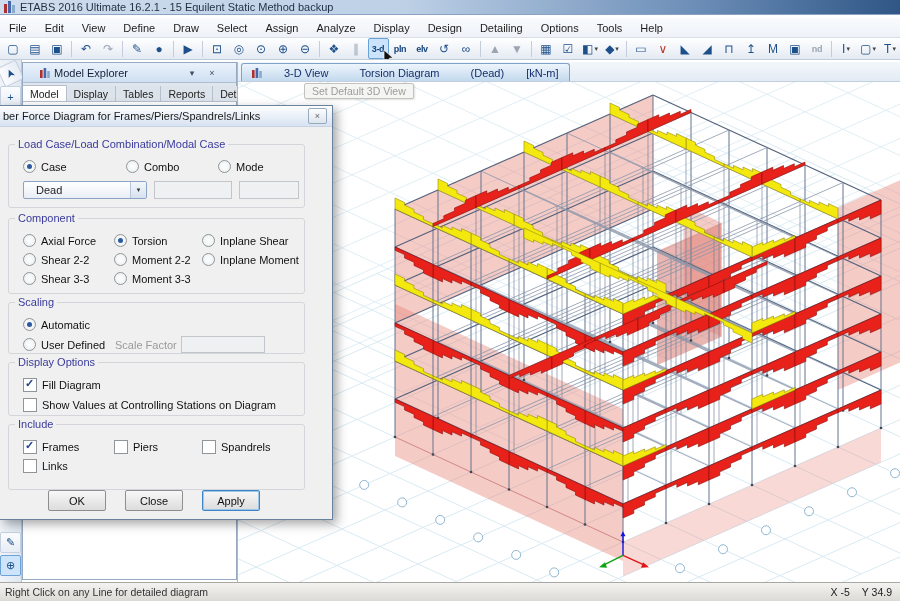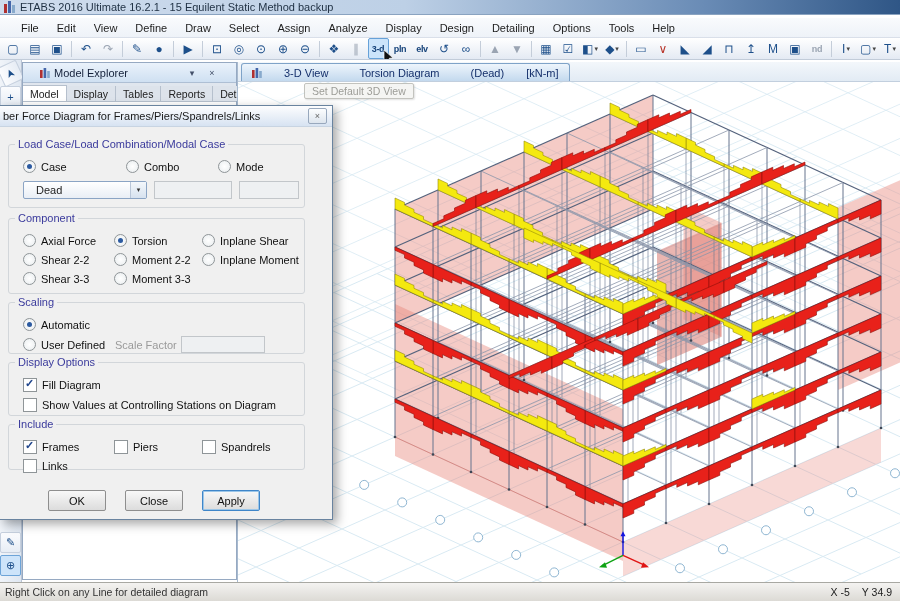--- a/index.html
+++ b/index.html
@@ -6,21 +6,21 @@
   .app{position:relative;width:900px;height:601px;background:#fff;overflow:hidden;
        font-family:"Liberation Sans",sans-serif;font-size:11px;color:#222;cursor:default;}
   
   .titlebar{position:absolute;left:0;top:0;width:900px;height:15px;box-sizing:border-box;
     background:linear-gradient(90deg,#cfdced 0%,#bdd0e6 45%,#6a8cb6 78%,#2f5686 100%);
     border-bottom:1px solid #8aa3c0;display:flex;align-items:center;padding-left:4px;gap:4px;}
   .titlebar .ttext{color:#1e2f42;font-size:11px;}
   
   .menubar{position:absolute;left:0;top:18px;width:900px;height:20px;box-sizing:border-box;
     background:linear-gradient(#f9fbfd,#eef2f8);border-bottom:1px solid #d9dfe9;
-    display:flex;align-items:center;padding-left:12px;}
+    display:flex;align-items:center;padding-left:0;}
   .menu-item{padding:2px 9px;color:#1c1c1c;}
   
   .toolbar{position:absolute;left:0;top:38px;width:900px;height:22px;box-sizing:border-box;
     background:linear-gradient(#ffffff,#e4eaf3);border-bottom:1px solid #c2ccd9;
     display:flex;align-items:center;padding:0 2px;overflow:hidden;}
   .tbtn{width:19px;height:19px;flex:none;display:flex;align-items:center;justify-content:center;
     font-size:12px;color:#1d4f8a;margin:0 .5px;border:1px solid transparent;border-radius:2px;position:relative;}
   .tbtn.txt{font-size:9px;font-weight:bold;color:#16437a;letter-spacing:-.3px;}
   .tbtn.gray{color:#9aa4b2;}
   .tbtn.red{color:#b8352a;}
@@ -63,21 +63,21 @@
   
   .dialog{position:absolute;left:0;top:105px;width:333px;height:415px;background:#f0f0f0;
     border:1px solid #69839f;border-left:none;box-shadow:4px 4px 10px rgba(0,0,0,.35);z-index:50;box-sizing:border-box;}
   .dlg-title{height:20px;background:linear-gradient(#fdfdfe,#d7e3f2);border-bottom:1px solid #c8d4e2;
     display:flex;align-items:center;padding:0 5px 0 3px;color:#1a1a1a;}
   .dlg-close{margin-left:auto;width:17px;height:14px;border:1px solid #98a8bd;border-radius:2px;
     background:linear-gradient(#fcfdfe,#dde5ee);font-size:9px;color:#666;display:flex;align-items:center;justify-content:center;}
   .grp{position:absolute;left:8px;width:297px;border:1px solid #d2d6da;border-radius:3px;box-sizing:border-box;}
   .grp-label{position:absolute;top:-7px;left:6px;background:#f0f0f0;padding:0 3px;color:#3a3a9c;}
   .g1{top:38px;height:64px;} .g2{top:112px;height:76px;} .g3{top:196px;height:52px;}
-  .g4{top:256px;height:54px;} .g5{top:318px;height:46px;}
+  .g4{top:256px;height:54px;} .g5{top:318px;height:66px;}
   .opt{display:flex;align-items:center;height:19px;color:#111;white-space:nowrap;}
   .radio{width:11px;height:11px;border-radius:50%;border:1px solid #8f9598;flex:none;
     background:radial-gradient(#ffffff,#e8ecee);position:relative;margin-right:5px;}
   .radio.on::after{content:"";position:absolute;left:3px;top:3px;width:5px;height:5px;border-radius:50%;background:#2c5aa0;}
   .check{width:12px;height:12px;border:1px solid #8f9598;background:#fff;flex:none;position:relative;margin-right:5px;}
   .check.on::after{content:"✓";position:absolute;left:1px;top:-2px;font-size:11px;font-weight:bold;color:#20458c;}
   .rowgrid3{display:grid;grid-template-columns:103px 92px auto;margin:12px 0 0 14px;}
   .rowgrid3c{display:grid;grid-template-columns:91px 88px auto;margin:12px 0 0 14px;}
   .rowflex{display:flex;gap:7px;margin:5px 0 0 14px;align-items:center;}
   .rowone{margin:12px 0 0 14px;} .rowtwo{margin:1px 0 0 14px;}

